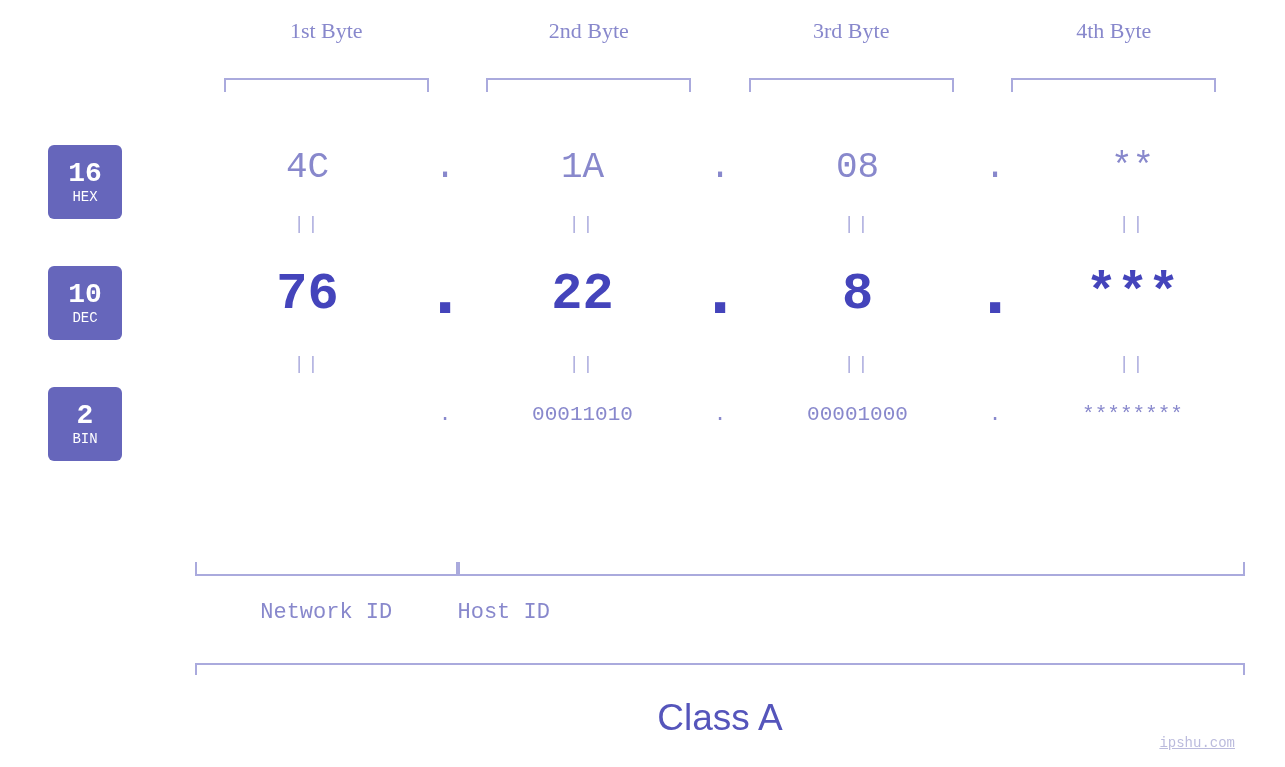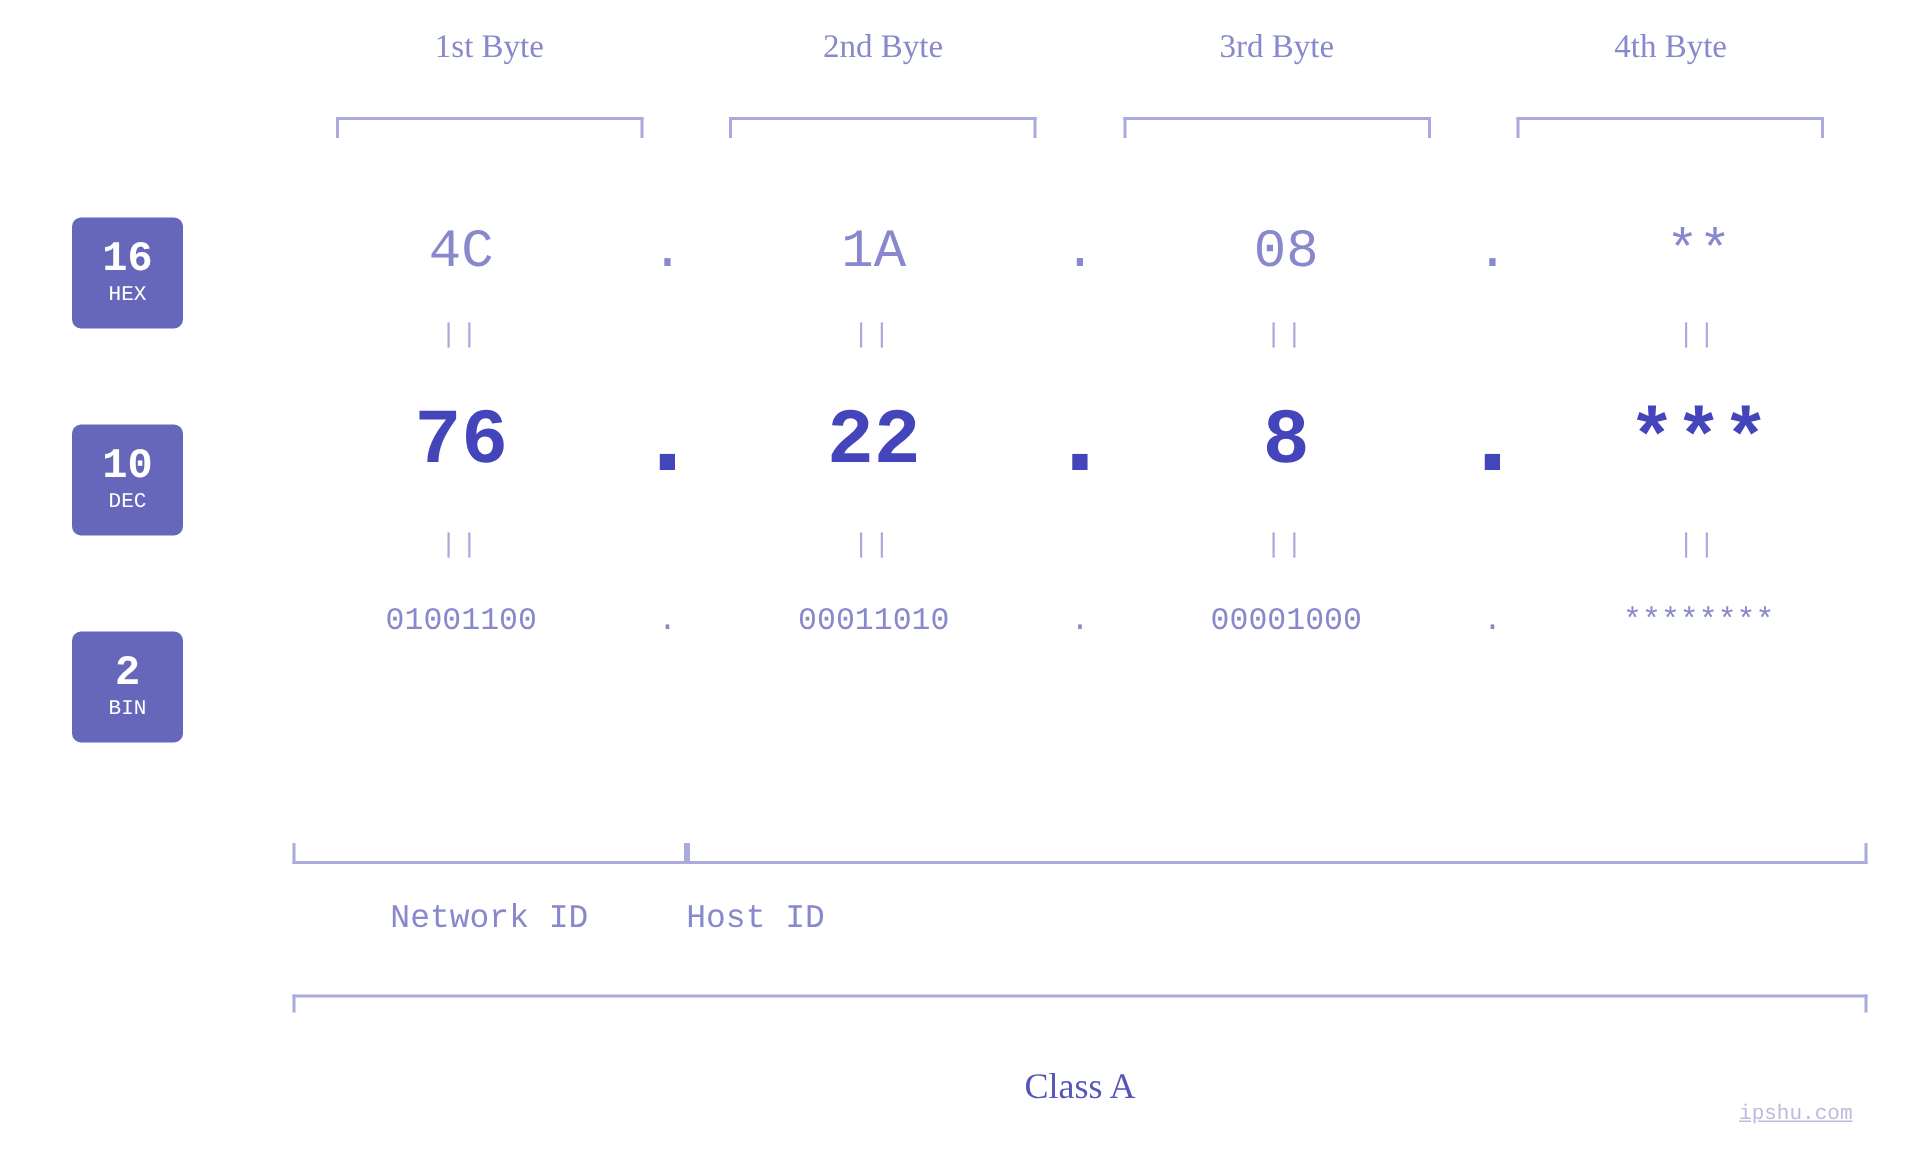--- a/index.html
+++ b/index.html
@@ -55,21 +55,21 @@
       border-bottom: none;
     }
 
     
     .base-labels {
       position: absolute;
       left: 48px;
       top: 145px;
       display: flex;
       flex-direction: column;
-      gap: 64px;
+      gap: 47px;
     }
     .base-badge {
       width: 74px;
       height: 74px;
       background: #6666bb;
       border-radius: 6px;
       display: flex;
       flex-direction: column;
       align-items: center;
       justify-content: center;
@@ -137,22 +137,22 @@
     }
 
     
     .class-label {
       position: absolute;
       bottom: 28px;
       left: 195px;
       right: 40px;
       text-align: center;
       color: #5555bb;
-      font-size: 24px;
-      font-family: Liberation Serif, serif;
+      font-size: 37px;
+      font-family: Liberation Sans, sans-serif;
     }
 
     
     .watermark {
       position: absolute;
       bottom: 16px;
       right: 50px;
       color: #bbbbdd;
       font-size: 14px;
       font-family: 'Courier New', monospace;
@@ -257,21 +257,20 @@
     </div>
   </div>
 
   <div class="grid-body">
 
     <div class="cell">
       <div class="v-hex">4C</div>
       <div class="v-eq">||</div>
       <div class="v-dec">76</div>
       <div class="v-eq2">||</div>
-      <div class="v-bin">01001100</div>
     </div>
 
     <div class="dot-cell">
       <div class="d-hex">.</div>
       <div class="d-eq"></div>
       <div class="d-dec">.</div>
       <div class="d-eq2"></div>
       <div class="d-bin">.</div>
     </div>
 

